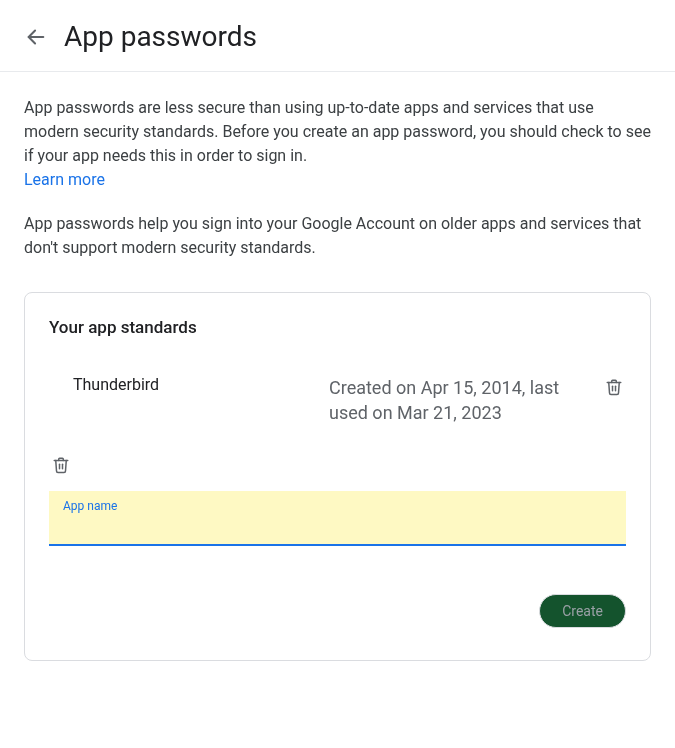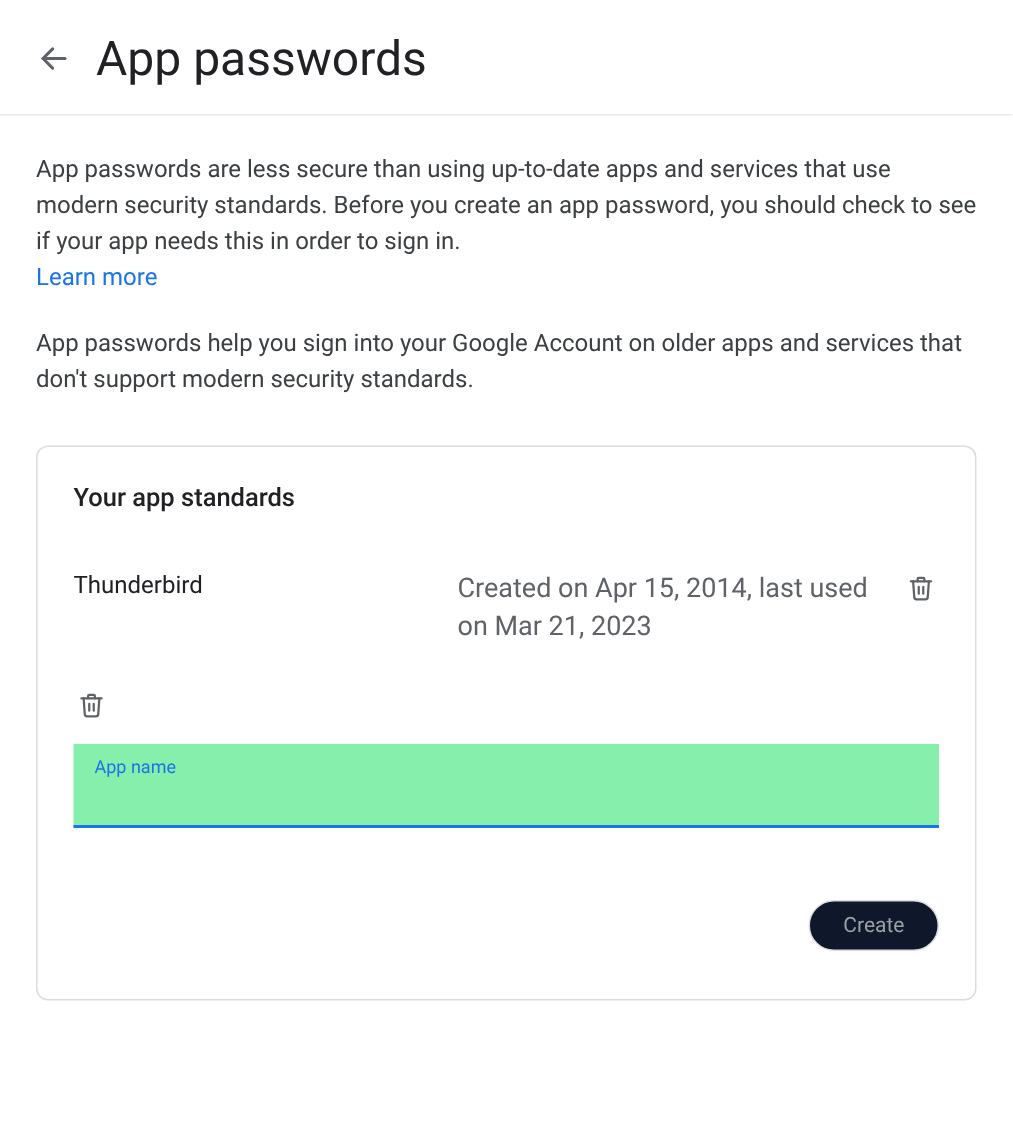--- a/index.html
+++ b/index.html
@@ -23,21 +23,21 @@
     .back-arrow {
       width: 24px;
       height: 24px;
       display: flex;
       align-items: center;
       justify-content: center;
       cursor: pointer;
       color: #5f6368;
     }
     .page-title {
-      font-size: 32px;
+      font-size: 28px;
       font-weight: 400;
       color: #202124;
     }
     .content {
       padding: 24px;
     }
     .intro-para {
       font-size: 16px;
       line-height: 1.5;
       color: #3c4043;
@@ -65,20 +65,21 @@
     .pw-row {
       display: flex;
       align-items: flex-start;
       padding: 14px 0;
       gap: 16px;
     }
     .pw-name {
       flex: 0 0 240px;
       font-size: 16px;
       color: #202124;
+      margin-left: 24px;
     }
     .pw-meta {
       flex: 1;
       font-size: 18px;
       color: #5f6368;
       line-height: 1.4;
     }
     .trash-btn {
       width: 24px;
       height: 24px;
@@ -89,21 +90,21 @@
       justify-content: center;
       flex-shrink: 0;
     }
     .create-hint {
       font-size: 14px;
       color: #5f6368;
       margin-top: 20px;
       margin-bottom: 8px;
     }
     .input-wrap {
-      background: #86efac;
+      background: #fef9c3;
       border-bottom: 2px solid #1a73e8;
       padding: 8px 14px 10px;
       margin-bottom: 48px;
     }
     .input-label {
       font-size: 12px;
       color: #1a73e8;
       display: block;
       margin-bottom: 2px;
     }
@@ -115,21 +116,21 @@
       outline: none;
       color: #202124;
     }
     .actions {
       display: flex;
       justify-content: flex-end;
       padding-bottom: 8px;
     }
     .create-btn {
       border: 1px solid #dadce0;
-      background: #0f172a;
+      background: #14532d;
       color: #9aa0a6;
       border-radius: 20px;
       padding: 8px 22px;
       font-size: 14px;
       font-family: inherit;
       cursor: pointer;
       text-align: center;
     }
   </style>
 </head>

